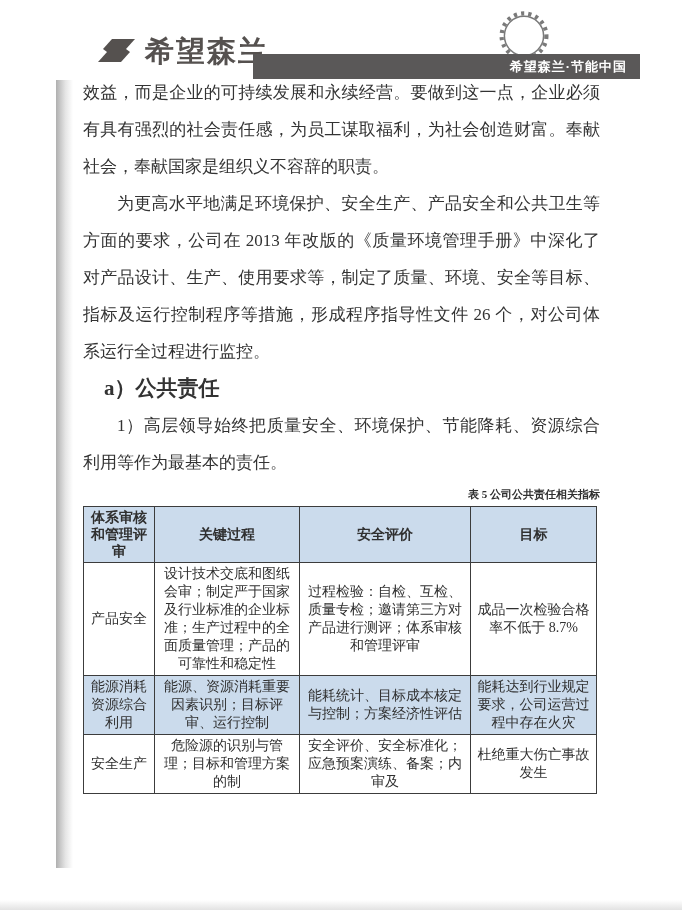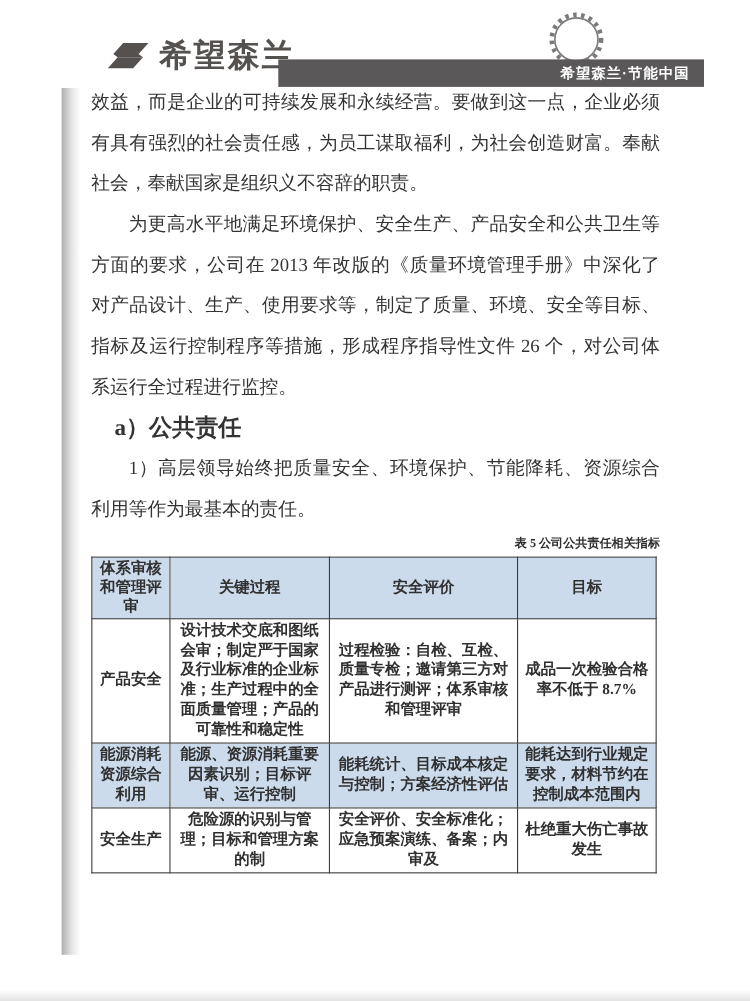--- a/index.html
+++ b/index.html
@@ -54,21 +54,20 @@
   .tbl-title {
     margin:2px 0 0 0; text-align:right; font-weight:bold; font-size:11px; line-height:22px; color:#2f2f2f;
   }
   table.resp {
     border-collapse:collapse; table-layout:fixed; width:513px; margin-top:1px;
     font-size:14px; line-height:18px; color:#303030;
   }
   table.resp th, table.resp td {
     border:1px solid #3c3c3c; text-align:center; vertical-align:middle; padding:2px 4px;
     overflow:hidden;
-    font-weight:bold;
   }
   table.resp th { background:#cbdbec; font-weight:bold; line-height:17px; height:34px; font-size:14px; }
   col.c1 { width:71px; } col.c2 { width:145px; } col.c3 { width:171px; } col.c4 { width:126px; }
   tr.r1 { height:110px; }
   tr.r2 { height:52px;padding-left:13px; }
   tr.r2 td { background:#cbdbec; }
   tr.r3 { height:40px; }
 
   
   .page-num {
@@ -132,21 +131,21 @@
         <tr class="r1">
           <td>产品安全</td>
           <td>设计技术交底和图纸会审；制定严于国家及行业标准的企业标准；生产过程中的全面质量管理；产品的可靠性和稳定性</td>
           <td>过程检验：自检、互检、质量专检；邀请第三方对产品进行测评；体系审核和管理评审</td>
           <td>成品一次检验合格率不低于 8.7%</td>
         </tr>
         <tr class="r2">
           <td>能源消耗资源综合利用</td>
           <td>能源、资源消耗重要因素识别；目标评审、运行控制</td>
           <td>能耗统计、目标成本核定与控制；方案经济性评估</td>
-          <td>能耗达到行业规定要求，材料节约在控制成本范围内</td>
+          <td>能耗达到行业规定要求，公司运营过程中存在火灾</td>
         </tr>
         <tr class="r3">
           <td>安全生产</td>
           <td>危险源的识别与管理；目标和管理方案的制</td>
           <td>安全评价、安全标准化；应急预案演练、备案；内审及</td>
           <td>杜绝重大伤亡事故发生</td>
         </tr>
       </tbody>
     </table>
   </div>

